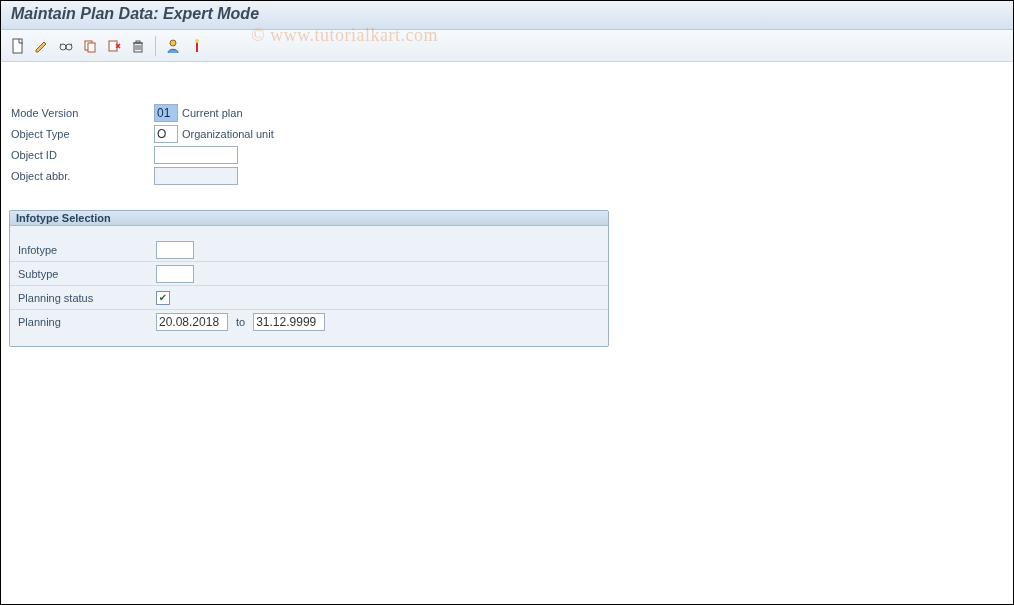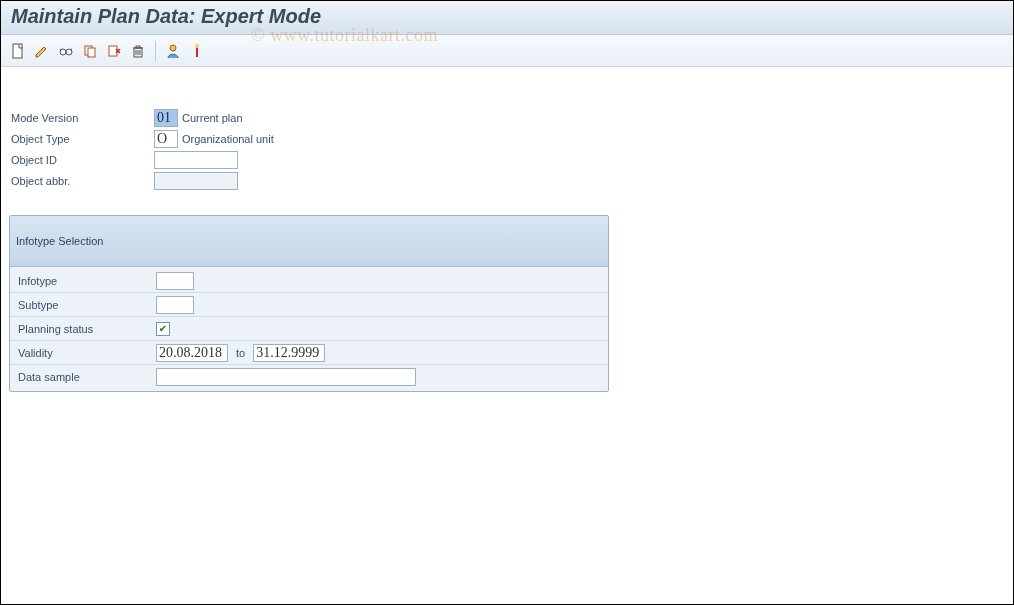--- a/index.html
+++ b/index.html
@@ -15,21 +15,21 @@
   .outer-border {
     width: 1014px; height: 605px;
     border: 1px solid #000;
     position: relative;
     background: #fff;
   }
   .title-bar {
     background: linear-gradient(#eef3f8, #d5e2ef);
     border-bottom: 1px solid #b8c9dc;
     padding: 4px 10px 6px 10px;
-    font-size: 20px;
+    font-size: 16px;
     font-weight: bold;
     font-style: italic;
     color: #3a4a5a;
   }
   .toolbar {
     background: linear-gradient(#f7fafd, #e8eff6);
     border-bottom: 1px solid #c7d6e4;
     padding: 4px 6px;
     height: 32px;
     display: flex;
@@ -73,45 +73,45 @@
   }
   .label {
     width: 145px;
     color: #39506a;
     padding-left: 2px;
   }
   .txt-input {
     height: 18px;
     border: 1px solid #9cb0c6;
     background: #fff;
-    font-size: 14px;
+    font-size: 12px;
     padding: 0 2px;
     color: #333;
-    font-family: Liberation Serif, serif;
   }
   .txt-input.sel { background: #a6c7ec; color: #0a2a55; }
   .txt-input.ro { background: #ecf2f8; }
   .desc-text { margin-left: 4px; color: #39506a; }
 
   .group-box {
     margin-top: 24px;
     width: 600px;
     border: 1px solid #9cb0c6;
     background: #ecf2f8;
     border-radius: 2px;
     overflow: hidden;
   }
   .group-title {
     background: linear-gradient(#d9e6f2, #c3d6e8);
     border-bottom: 1px solid #a7bdd2;
-    padding: 19px 6px;
+    padding: 1px 6px;
     color: #2a4460;
+    font-weight: bold;
   }
   .group-body {
-    padding: 2px 0;
+    padding: 12px 0;
   }
   .group-body .row { border-bottom: 1px solid #d0dce8; padding: 0 6px; height: 24px; }
   .group-body .row:last-child { border-bottom: none; }
   .group-body .label { width: 140px; }
 
   .chk {
     width: 14px; height: 14px;
     border: 1px solid #7a94b0;
     background: #fff;
     display: inline-flex; align-items: center; justify-content: center;
@@ -226,28 +226,24 @@
           <div class="label">Subtype</div>
           <input class="txt-input" style="width: 38px;" value="">
         </div>
 
         <div class="row">
           <div class="label">Planning status</div>
           <span class="chk"></span>
         </div>
 
         <div class="row">
-          <div class="label">Validity</div>
+          <div class="label">Planning</div>
           <input class="txt-input" style="width: 72px;" value="20.08.2018">
           <span class="to-label">to</span>
           <input class="txt-input" style="width: 72px;" value="31.12.9999">
         </div>
 
-        <div class="row">
-          <div class="label">Data sample</div>
-          <input class="txt-input" style="width: 260px;" value="">
-        </div>
 
       </div>
     </div>
 
   </div>
 </div>
 
 </body></html>

